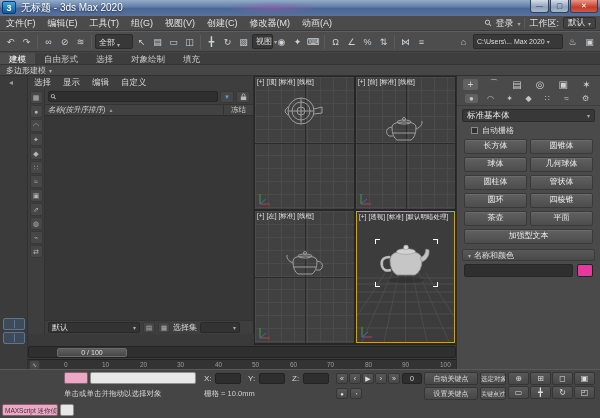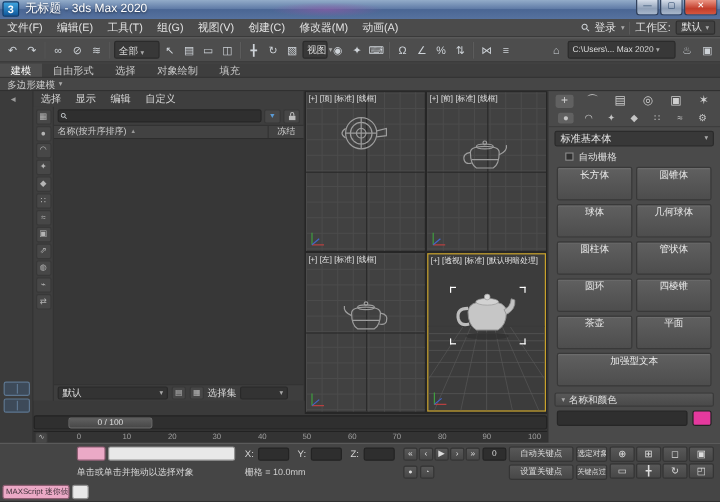--- a/index.html
+++ b/index.html
@@ -73,21 +73,21 @@
   .fbtn{width:13px;height:13px;background:#474747;border:1px solid #383838;border-radius:2px;
     font-size:7px;line-height:12px;text-align:center;color:#b5b5b5;}
   .exp-content{flex:1;display:flex;flex-direction:column;min-width:0;}
   .exp-search{height:15px;display:flex;align-items:center;gap:2px;padding:0 3px;}
   .exp-field{flex:1;height:11px;background:#2f2f2f;border:1px solid #262626;border-radius:2px;
     display:flex;align-items:center;padding:0 2px;font-size:7px;color:#888;}
   .exp-sbtn{width:14px;height:12px;background:#474747;border:1px solid #383838;border-radius:2px;
     text-align:center;line-height:11px;font-size:6px;}
   .exp-header{height:12px;background:#424242;border-top:1px solid #333;border-bottom:1px solid #2d2d2d;
     display:flex;align-items:center;font-size:7.5px;color:#ccc;}
-  .exp-header .name{flex:1;padding-left:3px;display:flex;gap:3px;align-items:center;}
+  .exp-header .name{flex:1;padding-left:3px;display:flex;gap:3px;align-items:center;font-style:italic;}
   .exp-header .frozen{width:30px;border-left:1px solid #333;text-align:center;}
   .exp-list{flex:1;background:#373737;}
   .exp-bottom{height:14px;background:#3e3e3e;border-top:1px solid #333;display:flex;
     align-items:center;gap:3px;padding:0 3px;font-size:8px;}
   .exp-dd{height:11px;background:#333;border:1px solid #292929;border-radius:2px;display:flex;
     align-items:center;gap:3px;padding:0 3px;}
   .exp-bbtn{width:12px;height:11px;background:#474747;border:1px solid #383838;border-radius:2px;
     font-size:6.5px;text-align:center;line-height:10px;color:#b5b5b5;}
 
   
@@ -121,21 +121,21 @@
   .cp-active{background:#616161;border-radius:2px;}
   .cp-dd{margin:3px 5px 2px;height:13px;background:#383838;border:1px solid #2b2b2b;border-radius:2px;
     display:flex;align-items:center;font-size:8.5px;color:#e6e6e6;padding:0 4px;}
   .cp-dd .caret{margin-left:auto;}
   .rollout{margin:3px 5px 0;height:12px;background:linear-gradient(#585858,#494949);
     border:1px solid #3a3a3a;border-radius:2px;font-size:8px;color:#e0e0e0;display:flex;
     align-items:center;gap:3px;padding:0 5px;}
   .cp-check{height:13px;display:flex;align-items:center;gap:4px;padding:0 14px;font-size:8px;color:#ddd;}
   .chk{width:7px;height:7px;background:#303030;border:1px solid #8a8a8a;}
   .cp-grid{display:grid;grid-template-columns:1fr 1fr;gap:3px;padding:2px 7px;}
-  .obtn{height:28px;background:linear-gradient(#606060,#4d4d4d);border:1px solid #393939;
+  .obtn{height:15px;background:linear-gradient(#606060,#4d4d4d);border:1px solid #393939;
     border-radius:2px;box-shadow:inset 0 1px 0 rgba(255,255,255,.08);font-size:8px;color:#ececec;
     text-align:center;line-height:12px;}
   .obtn.wide{grid-column:1 / span 2;}
   .cp-name{display:flex;gap:4px;padding:3px 7px;align-items:center;}
   .cp-field{flex:1;height:13px;background:#2f2f2f;border:1px solid #262626;border-radius:2px;}
   .swatch{width:16px;height:13px;border:1px solid #222;border-radius:2px;}
 
   
   .timeline{position:absolute;left:28px;top:270px;width:428px;height:12px;background:#2f2f2f;
     border:1px solid #232323;border-radius:2px;}

